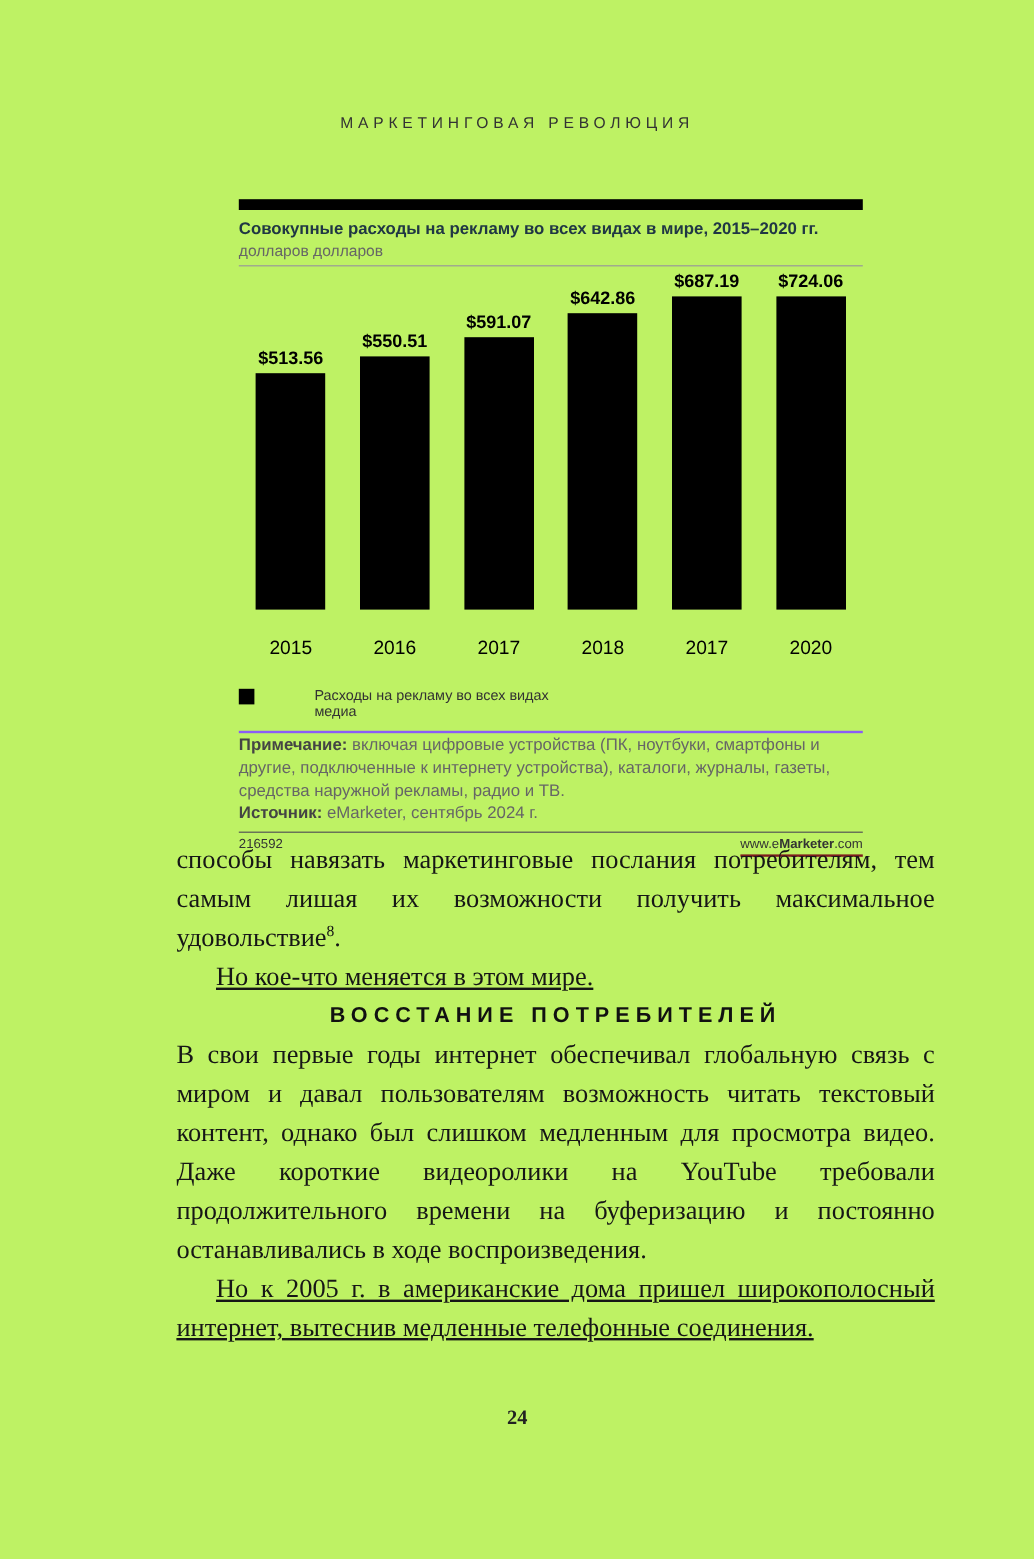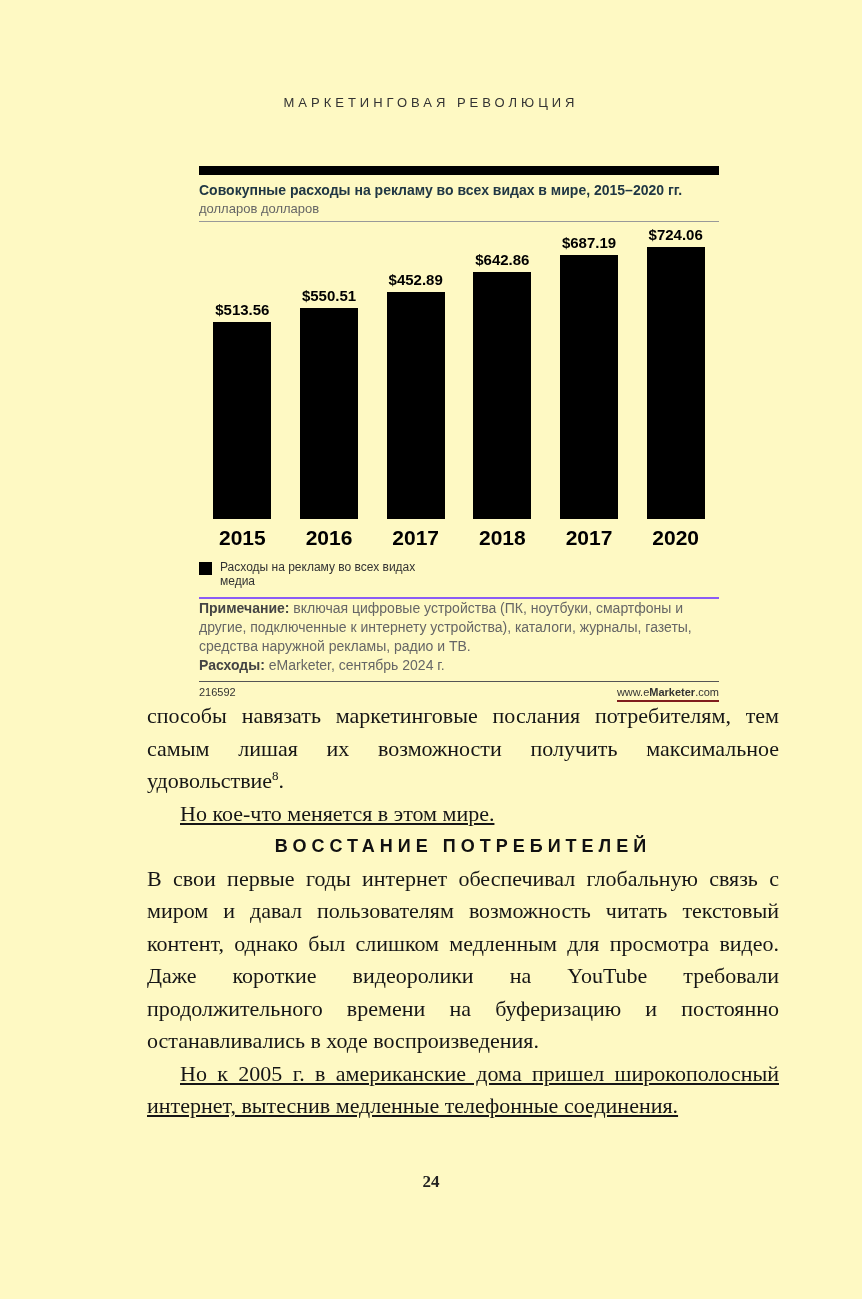--- a/index.html
+++ b/index.html
@@ -4,21 +4,21 @@
 <style>
   html, body { margin: 0; padding: 0; }
   body {
     width: 862px; height: 1299px;
     background: #ffffff;
     font-family: "Liberation Serif", serif;
     color: #1b1b1b;
     position: relative;
     overflow: hidden;
   }
-  .page { position: relative; width: 862px; height: 1299px; background: #fef9c3; }
+  .page { position: relative; width: 862px; height: 1299px; background: #bef264; }
 
   
   .running-head {
     position: absolute; top: 95px; left: 0; width: 100%;
     text-align: center;
     font-family: "Liberation Sans", sans-serif;
     font-size: 13px; letter-spacing: 4px; color: #333;
   }
 
   
@@ -38,23 +38,23 @@
   }
   .bars {
     display: flex; height: 324px; margin-top: 4px;
   }
   .bar-slot {
     flex: 1; display: flex; flex-direction: column;
     align-items: center; justify-content: flex-end;
   }
   .bar-value { font-size: 15px; font-weight: bold; color: #000; margin-bottom: 4px; white-space: nowrap; }
   .bar-rect { width: 58px; background: #000; }
-  .bar-year { font-size: 21px; font-weight: bold; color: #000; margin-top: 7px; }
+  .bar-year { font-size: 16px; font-weight: normal; color: #000; margin-top: 24px; }
 
-  .legend { display: flex; margin-top: 10px; }
+  .legend { display: flex; margin-top: 22px; gap: 42px; }
   .legend-swatch { width: 13px; height: 13px; background: #000; margin-top: 2px; flex: none; }
   .legend-text {
     margin-left: 8px; font-size: 12px; color: #333;
     max-width: 215px; line-height: 1.2;
   }
 
   .note {
     margin-top: 8px; padding-top: 0;
     border-top: 2px solid #8b5cf6;
     font-size: 14px; color: #666; line-height: 1.35;
@@ -112,21 +112,21 @@
           <div class="bar-value">$513.56</div>
           <div class="bar-rect" style="height: 197px; background: rgb(0, 0, 0);"></div>
           <div class="bar-year">2015</div>
         </div>
         <div class="bar-slot">
           <div class="bar-value">$550.51</div>
           <div class="bar-rect" style="height: 211px; background: rgb(0, 0, 0);"></div>
           <div class="bar-year">2016</div>
         </div>
         <div class="bar-slot">
-          <div class="bar-value">$452.89</div>
+          <div class="bar-value">$591.07</div>
           <div class="bar-rect" style="height: 227px; background: rgb(0, 0, 0);"></div>
           <div class="bar-year">2017</div>
         </div>
         <div class="bar-slot">
           <div class="bar-value">$642.86</div>
           <div class="bar-rect" style="height: 247px; background: rgb(0, 0, 0);"></div>
           <div class="bar-year">2018</div>
         </div>
         <div class="bar-slot">
           <div class="bar-value">$687.19</div>
@@ -140,21 +140,21 @@
         </div>
       </div>
 
     <div class="legend">
       <div class="legend-swatch"></div>
       <div class="legend-text">Расходы на рекламу во всех видах медиа</div>
     </div>
 
     <div class="note">
       <div><span class="lbl">Примечание:</span> <span>включая цифровые устройства (ПК, ноутбуки, смартфоны и другие, подключенные к интернету устройства), каталоги, журналы, газеты, средства наружной рекламы, радио и ТВ.</span></div>
-      <div class="source-line"><span class="lbl">Расходы:</span> <span>eMarketer, сентябрь 2024 г.</span></div>
+      <div class="source-line"><span class="lbl">Источник:</span> <span>eMarketer, сентябрь 2024 г.</span></div>
     </div>
 
     <div class="footer-row">
       <span class="chart-id">216592</span>
       <span class="chart-url"><span>www.e</span><span class="bold">Marketer</span><span>.com</span></span>
     </div>
   </div>
 
   <div class="body-text">
     <p><span>способы навязать маркетинговые послания потребителям, тем самым лишая их возможности получить максимальное удовольствие</span><sup class="fn">8</sup><span>.</span></p>

